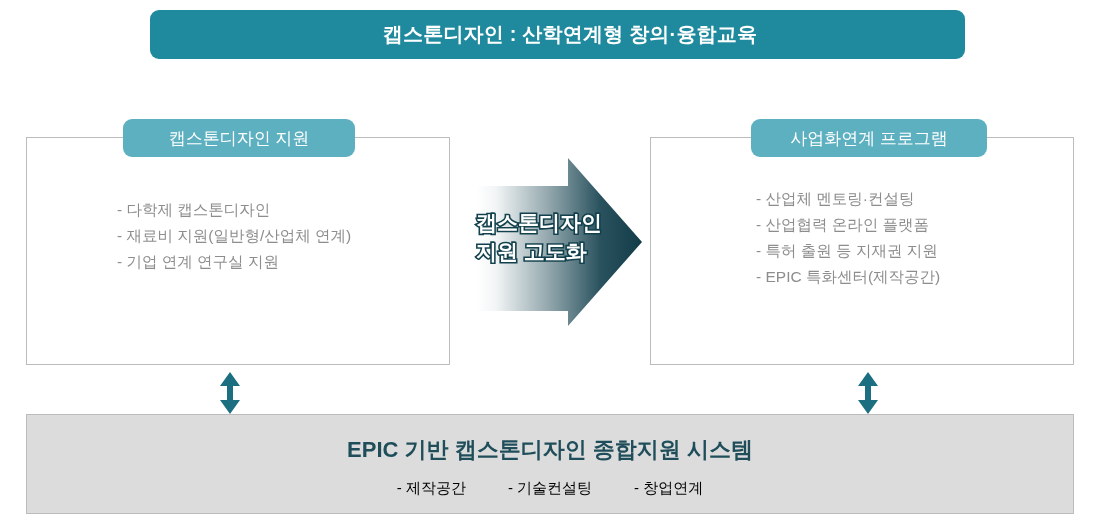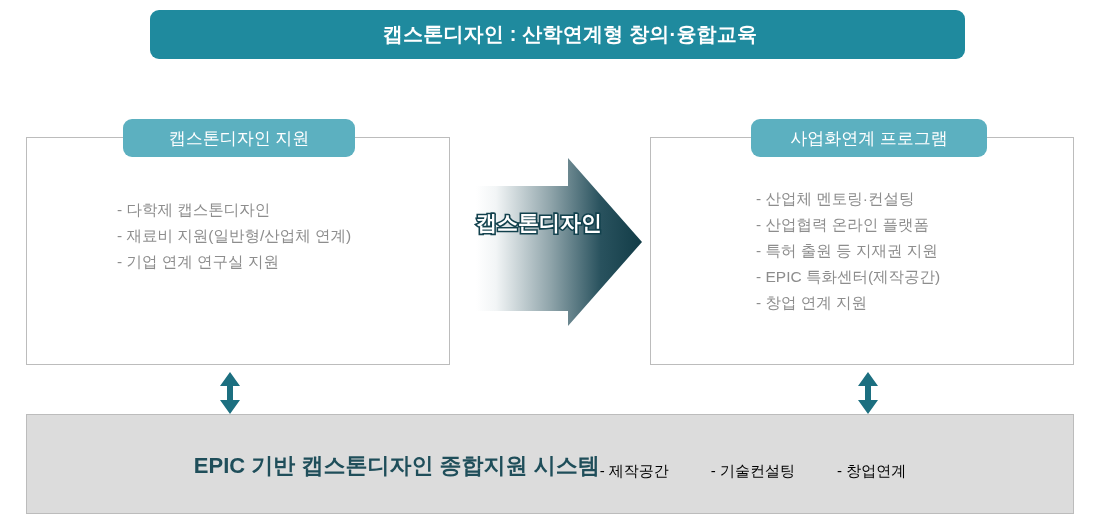--- a/index.html
+++ b/index.html
@@ -151,21 +151,21 @@
   #bottom-bar {
     position: absolute;
     left: 26px;
     top: 414px;
     width: 1048px;
     height: 100px;
     background: #dcdcdc;
     border: 1px solid #bcbcbc;
     box-sizing: border-box;
     display: flex;
-    flex-direction: row;
+    flex-direction: column;
     align-items: center;
     justify-content: center;
   }
   #bottom-title {
     color: #1f4e5a;
     font-size: 22px;
     font-weight: bold;
     white-space: nowrap;
     margin-top: 4px;
   }
@@ -202,39 +202,39 @@
 
   <div class="panel" id="panel-right">
     <div class="panel-badge" id="badge-right">
       <div class="badge-text">사업화연계 프로그램</div>
     </div>
     <ul class="panel-list" id="list-right">
       <li>- 산업체 멘토링·컨설팅</li>
       <li>- 산업협력 온라인 플랫폼</li>
       <li>- 특허 출원 등 지재권 지원</li>
       <li>- EPIC 특화센터(제작공간)</li>
-      <li>- 창업 연계 지원</li>
     </ul>
   </div>
 
   <div id="arrow-block">
     <svg width="166" height="172" viewBox="0 0 166 172" xmlns="http://www.w3.org/2000/svg">
       <defs>
         <linearGradient id="arrowGrad" x1="0" y1="0" x2="1" y2="0">
           <stop offset="0%" stop-color="#ffffff"></stop>
           <stop offset="12%" stop-color="#f2f5f6"></stop>
           <stop offset="45%" stop-color="#8fa4aa"></stop>
           <stop offset="75%" stop-color="#29525e"></stop>
           <stop offset="100%" stop-color="#123c47"></stop>
         </linearGradient>
       </defs>
       <polygon points="0,30 92,30 92,2 166,86 92,170 92,155 0,155" fill="url(#arrowGrad)"></polygon>
     </svg>
     <div class="arrow-label">
       <span>캡스톤디자인</span>
+      <span>지원 고도화</span>
     </div>
   </div>
 
   <div class="v-arrow" id="v-arrow-left">
     <svg width="26" height="42" viewBox="0 0 26 42" xmlns="http://www.w3.org/2000/svg">
       <polygon points="13,0 23,14 16,14 16,28 23,28 13,42 3,28 10,28 10,14 3,14" fill="#1c6f80"></polygon>
     </svg>
   </div>
 
   <div class="v-arrow" id="v-arrow-right">

